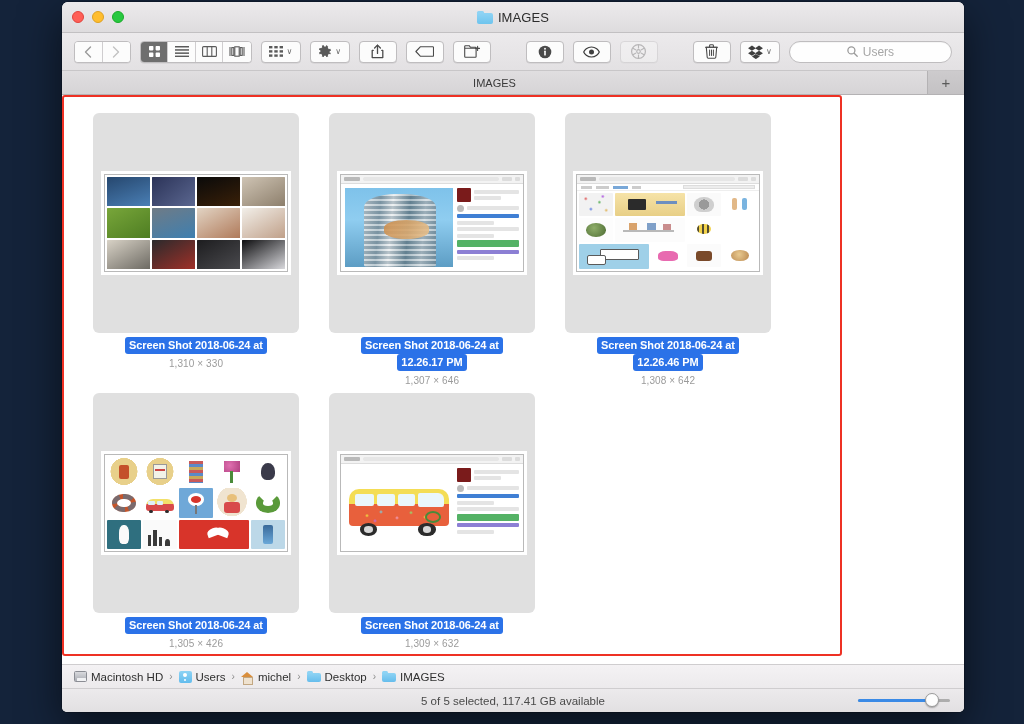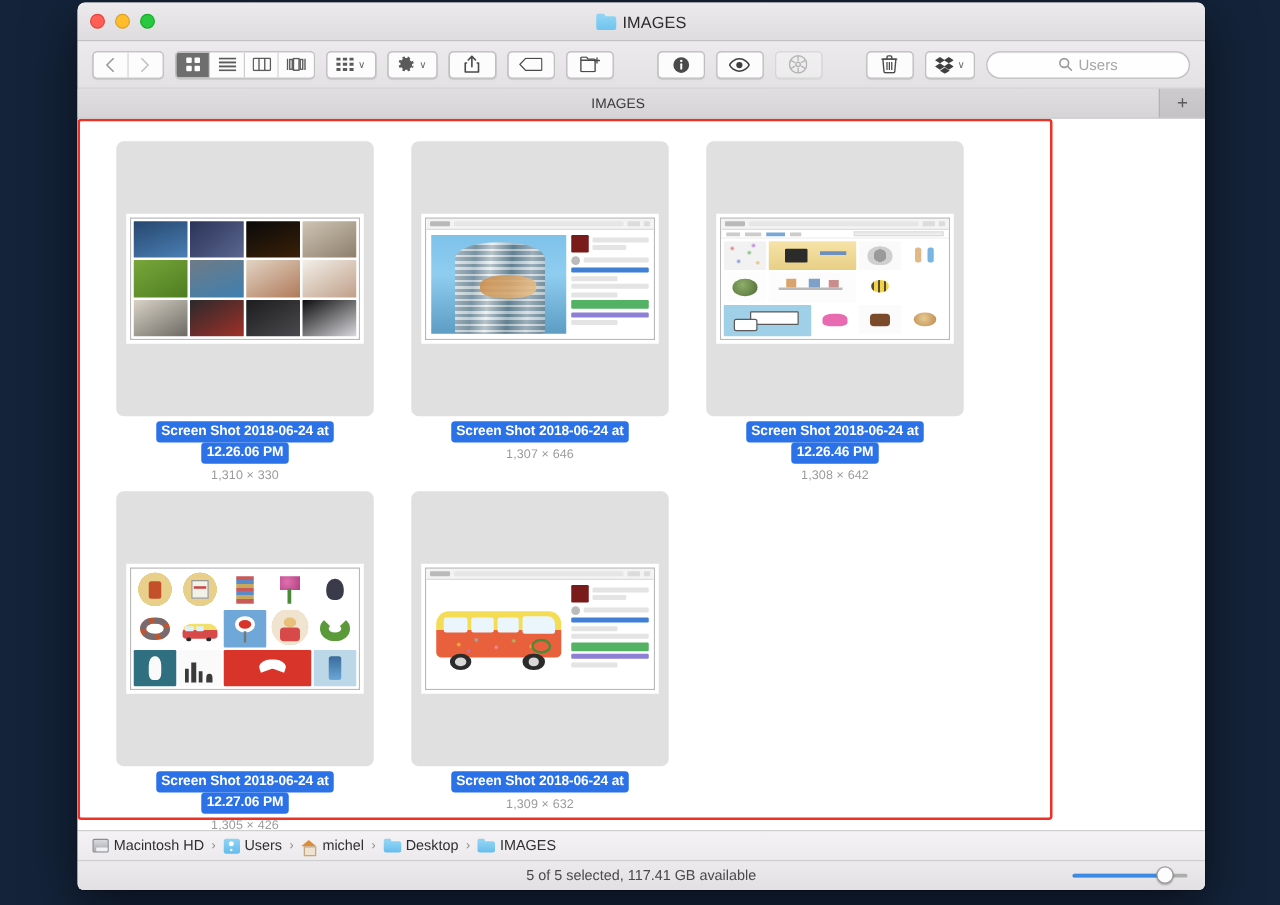--- a/index.html
+++ b/index.html
@@ -425,21 +425,20 @@
               <div class="pg" style="background:linear-gradient(150deg,#f2efe9,#c0a089)"></div>
               <div class="pg" style="background:linear-gradient(150deg,#d8d2c6,#6d6a63)"></div>
               <div class="pg" style="background:linear-gradient(150deg,#2a2a2c,#a03028)"></div>
               <div class="pg" style="background:linear-gradient(150deg,#1d1d1f,#4a4a4e)"></div>
               <div class="pg" style="background:linear-gradient(150deg,#0d0d0f,#d8d8dc)"></div>
             </div>
           </div>
         </div>
         <div class="label">
           <div><span class="ln">Screen Shot 2018-06-24 at</span></div>
-          <div><span class="ln">12.26.06 PM</span></div>
           <div class="dims">1,310 × 330</div>
         </div>
       </div>
 
       <div class="cell">
         <div class="thumbcard">
           <div class="thumb">
             <div class="webshot">
               <div class="ws-bar">
                   <div class="ws-logo"></div>
@@ -472,20 +471,21 @@
                   <div class="blk green"></div>
                   <div class="blk purple"></div>
                   <div class="blk sm"></div>
                 </div>
               </div>
             </div>
           </div>
         </div>
         <div class="label">
           <div><span class="ln">Screen Shot 2018-06-24 at</span></div>
+          <div><span class="ln">12.26.17 PM</span></div>
           <div class="dims">1,307 × 646</div>
         </div>
       </div>
 
       <div class="cell">
         <div class="thumbcard">
           <div class="thumb">
             <div class="webshot">
               <div class="ws-bar">
                   <div class="ws-logo"></div>
@@ -612,21 +612,20 @@
                 <div style="position:absolute;left:52%;top:28%;width:20%;height:28%;background:#fff;border-radius:50% 50% 0 0;transform:rotate(20deg)"></div>
               </div>
               <div class="ig" style="background:#bcd8e8;position:relative">
                 <div style="position:absolute;left:36%;top:18%;width:28%;height:66%;background:linear-gradient(180deg,#3a6a9a,#6aa8d8);border-radius:2px"></div>
               </div>
             </div>
           </div>
         </div>
         <div class="label">
           <div><span class="ln">Screen Shot 2018-06-24 at</span></div>
-          <div><span class="ln">12.27.06 PM</span></div>
           <div class="dims">1,305 × 426</div>
         </div>
       </div>
 
       <div class="cell">
         <div class="thumbcard">
           <div class="thumb">
             <div class="webshot">
               <div class="ws-bar">
                   <div class="ws-logo"></div>

